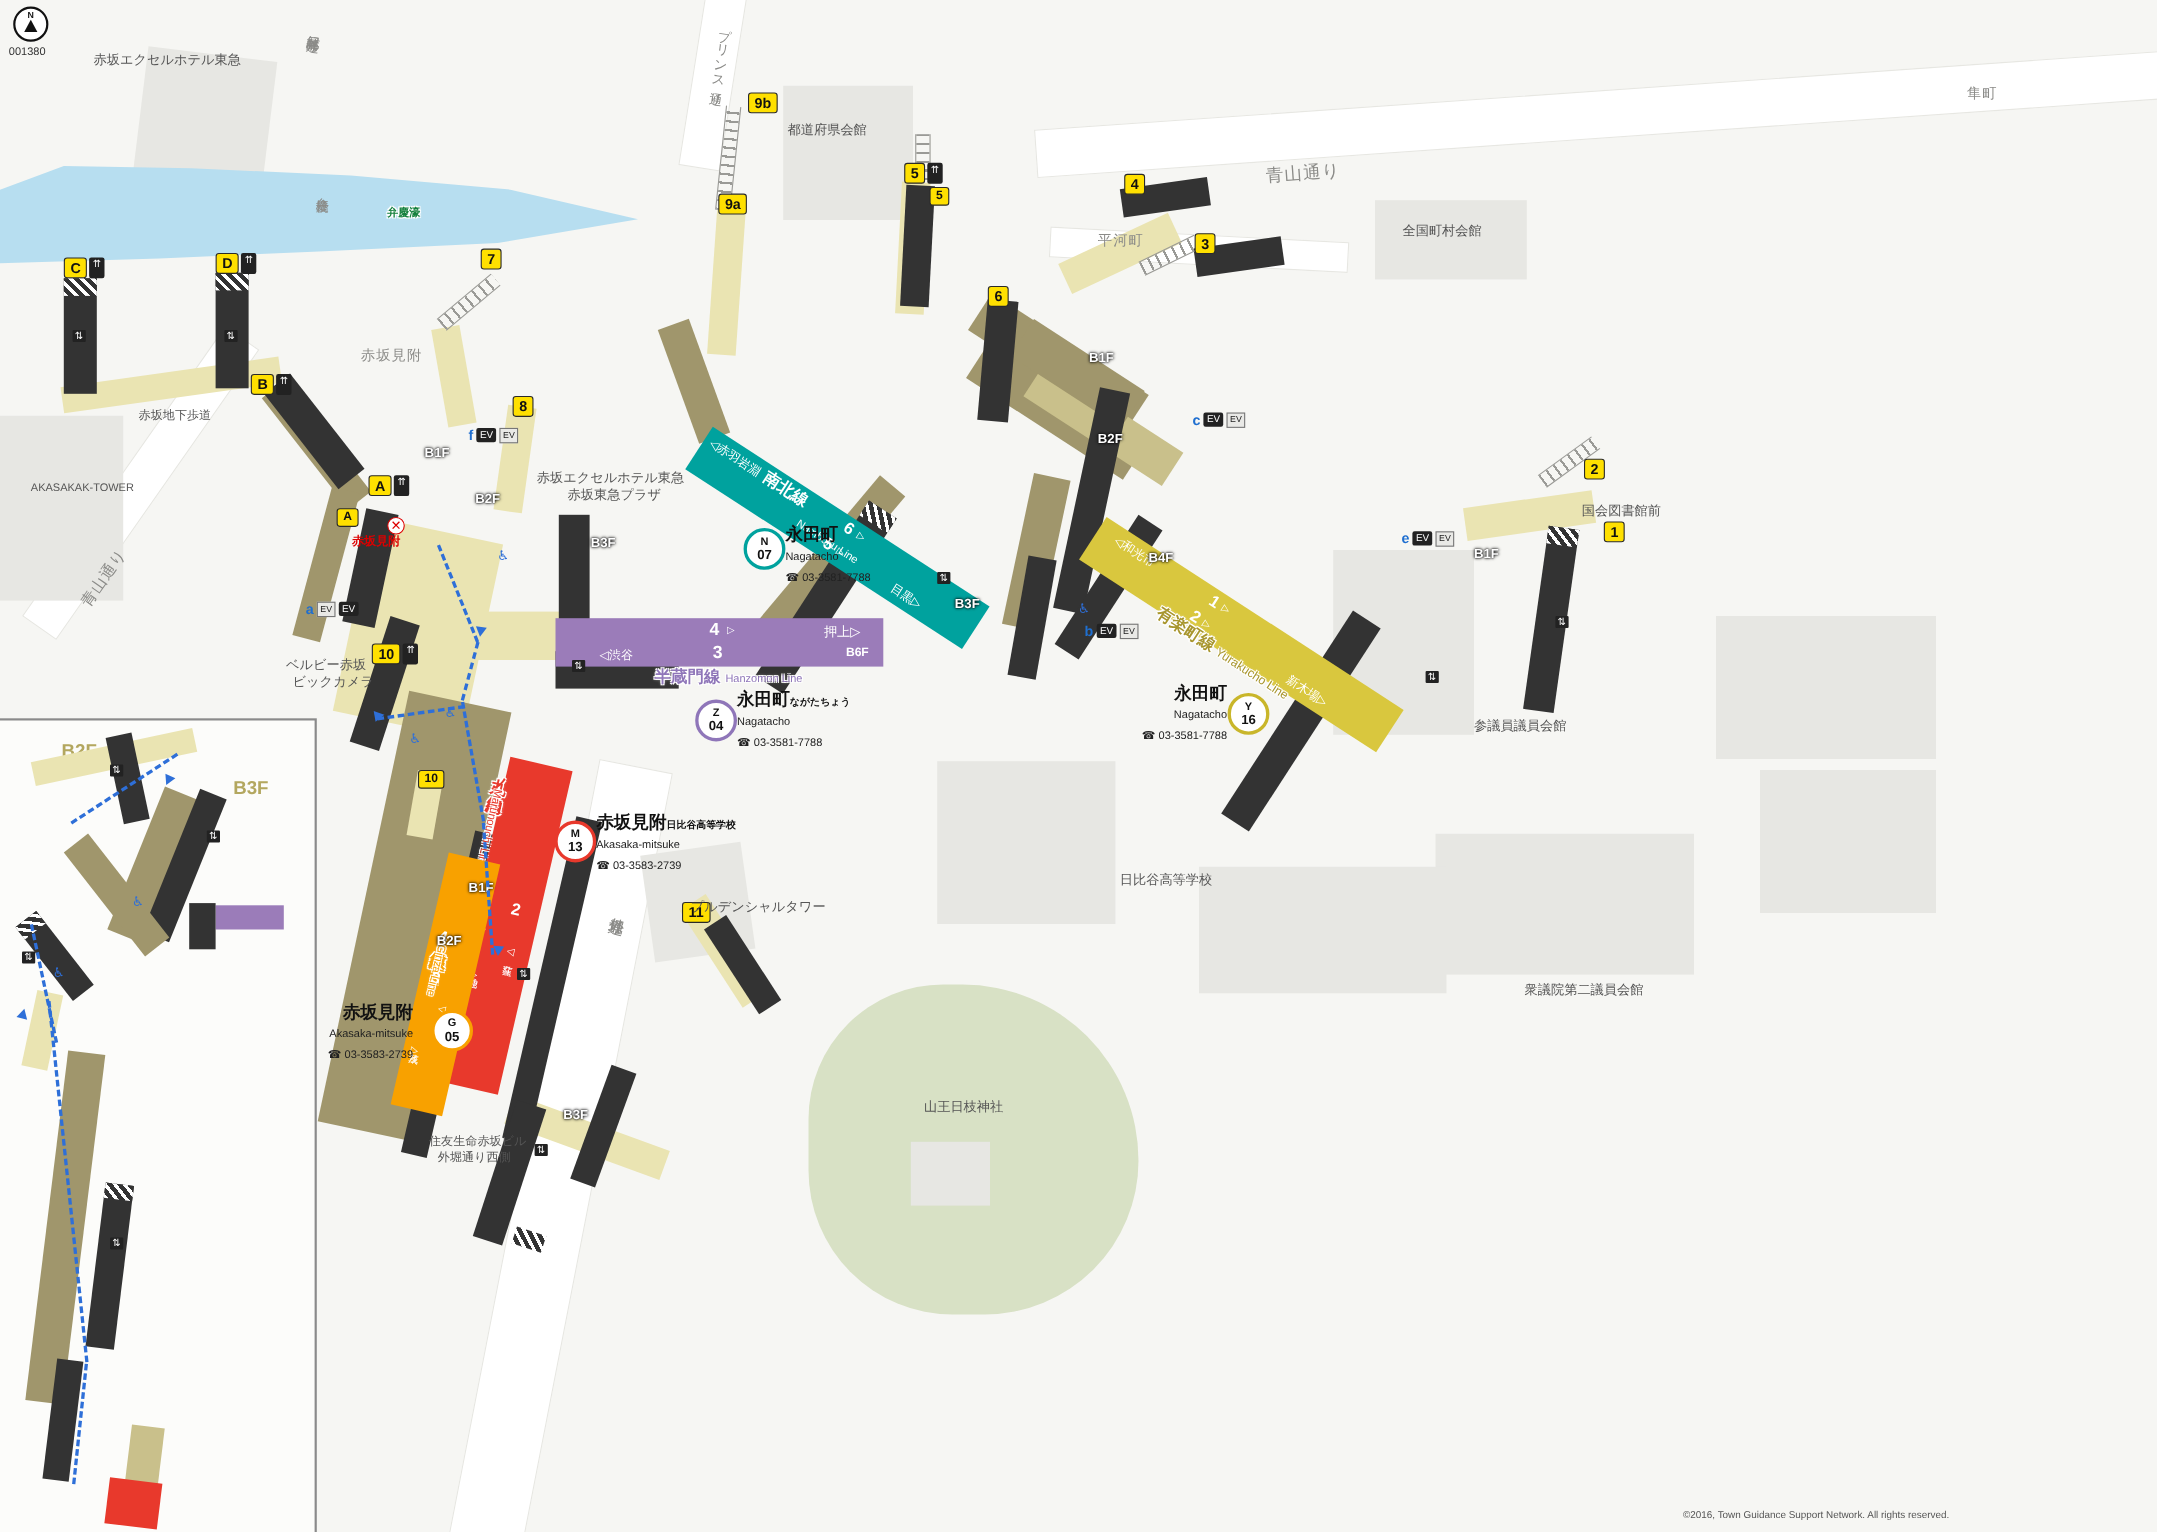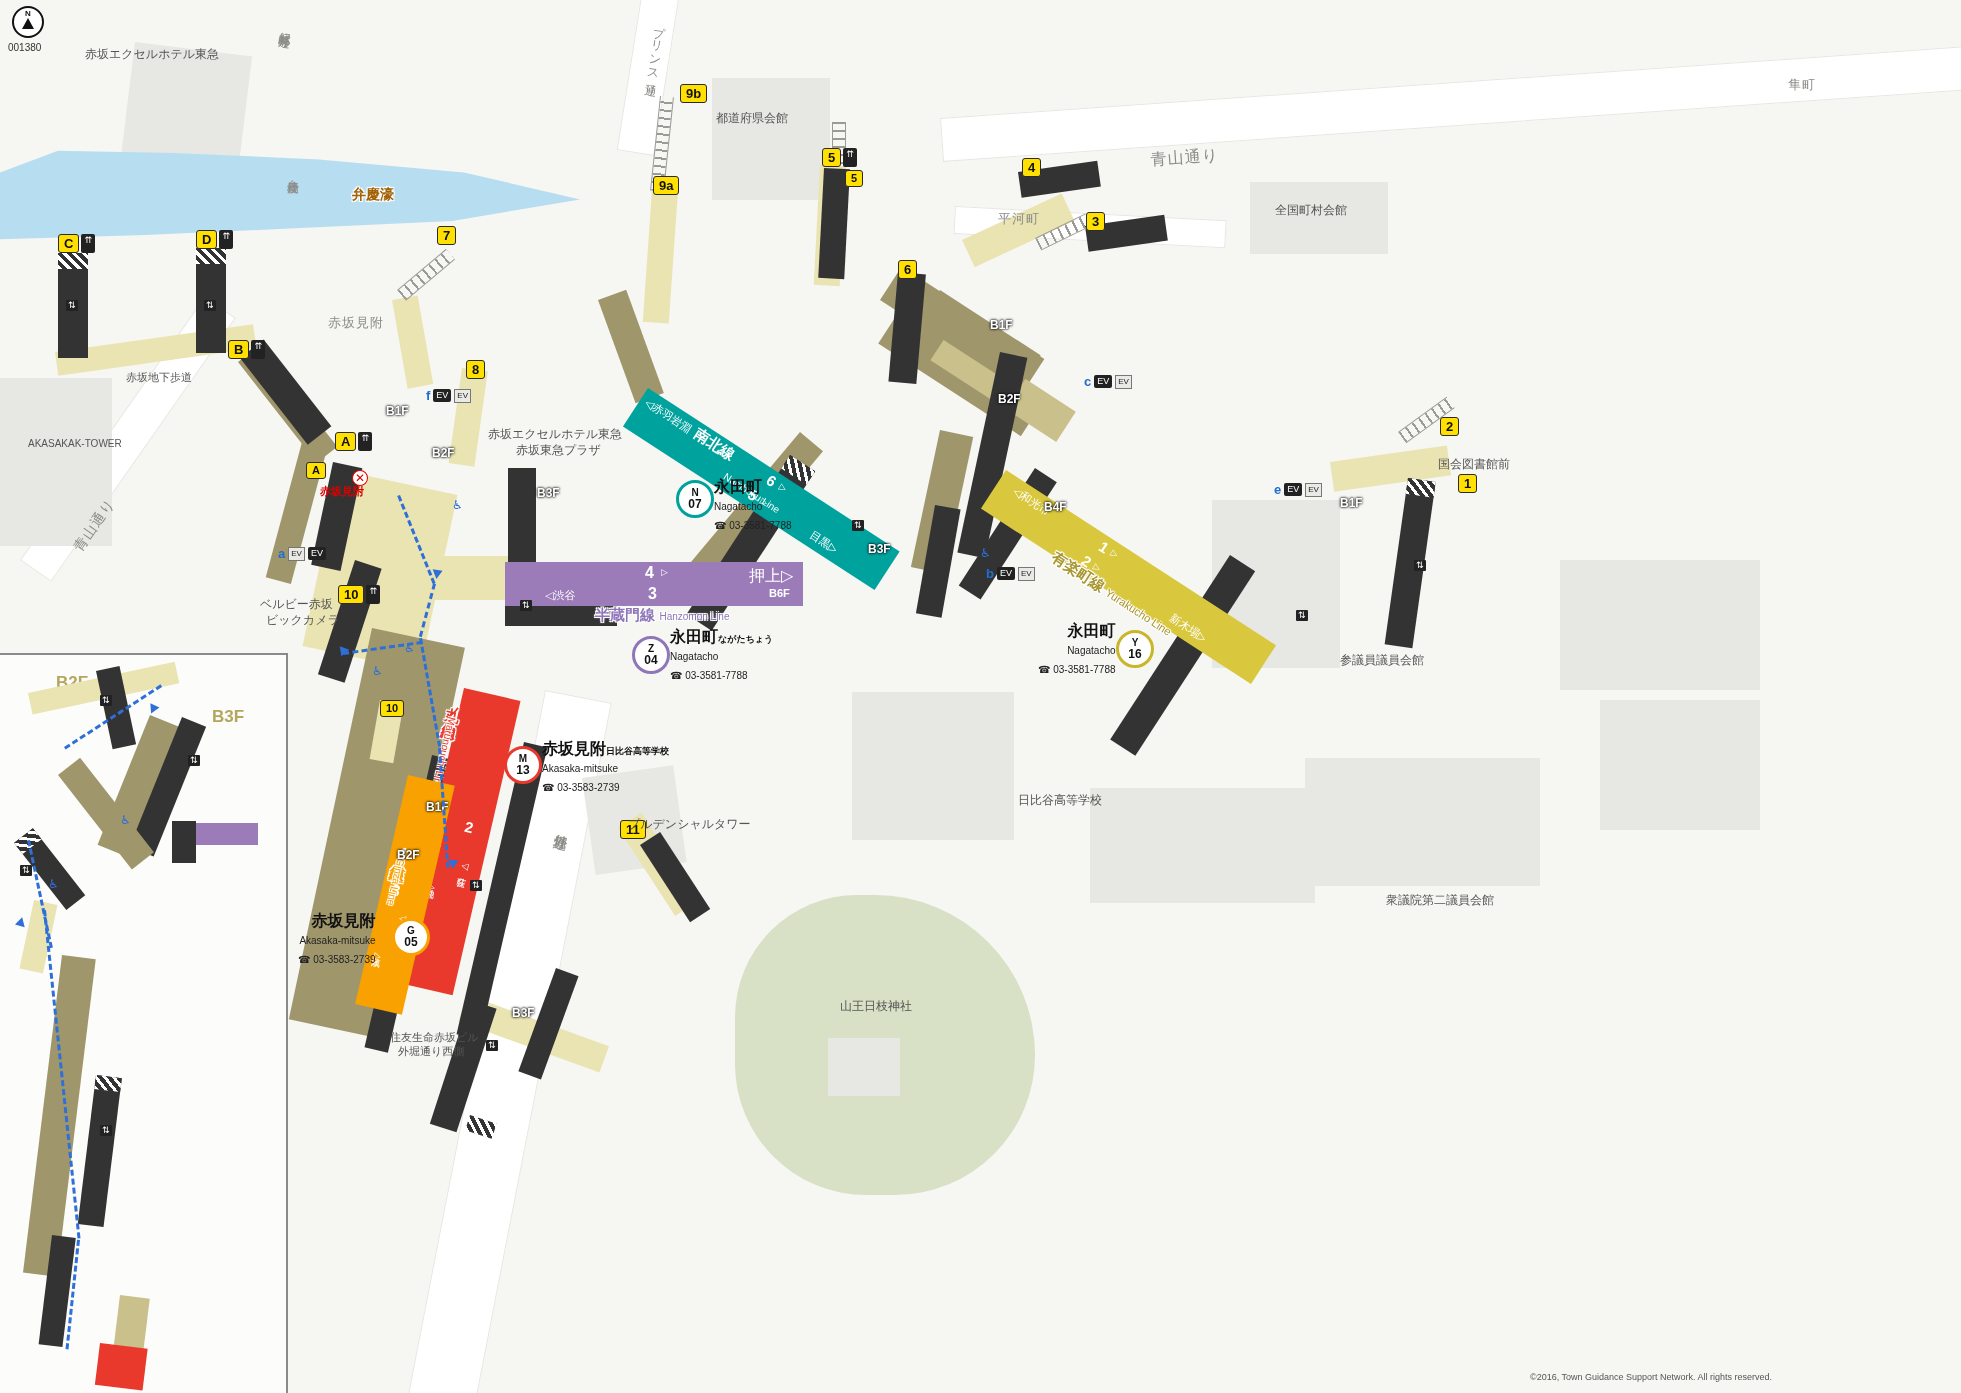--- a/index.html
+++ b/index.html
@@ -151,21 +151,21 @@
     <span class="w b" style="left:142px;top:24px;font-size:15px;">5</span>
     <span class="w" style="left:156px;top:27px;font-size:9px;">▷</span>
     <span class="w" style="left:216px;top:26px;font-size:11px;">目黒▷</span>
   </div>
 
   <div class="ribbon" style="left:505px;top:562px;width:298px;height:44px;background:#9B7CB9;">
     <span class="w b" style="left:140px;top:2px;font-size:16px;">4</span>
     <span class="w" style="left:156px;top:5px;font-size:9px;">▷</span>
     <span class="w b" style="left:143px;top:23px;font-size:16px;">3</span>
     <span class="w" style="left:40px;top:26px;font-size:11px;">◁渋谷</span>
-    <span class="w" style="left:244px;top:4px;font-size:16px;">押上▷</span>
+    <span class="w" style="left:244px;top:4px;font-size:12px;">押上▷</span>
     <span class="w b" style="left:264px;top:25px;font-size:11px;">B6F</span>
   </div>
   <div class="a halo" style="left:595px;top:606px;color:#8F76B9;white-space:nowrap;">
     <span class="b" style="font-size:15px;">半蔵門線</span>
     <span style="font-size:10px;">Hanzomon Line</span>
   </div>
 
   <div class="ribbon" style="left:1006px;top:470px;width:322px;height:46px;background:#D9C73E;transform:rotate(33deg);">
     <span class="w" style="left:18px;top:5px;font-size:11px;">◁和光市</span>
     <span class="w b" style="left:120px;top:3px;font-size:15px;">1</span>
@@ -350,21 +350,21 @@
     <div><span class="tel">☎ 03-3583-2739</span></div>
   </div>
   <div class="badge" style="left:392px;top:918px;border-color:#F8A100;">
     <span class="bl">G</span>
     <span class="bn">05</span>
   </div>
 
   <div class="a lbl" style="left:85px;top:46px;">赤坂エクセルホテル東急</div>
   <div class="a st-lbl vtxt o0" style="left:278px;top:22px;font-size:12px;transform:rotate(8deg);">紀尾井町通り</div>
   <div class="a st-lbl vtxt" style="left:284px;top:170px;font-size:12px;">弁慶橋</div>
-  <div class="a b halo" style="left:352px;top:186px;color:#a16207;font-size:14px;">弁慶濠</div>
+  <div class="a b halo" style="left:352px;top:186px;color:#15803d;font-size:10px;">弁慶濠</div>
   <div class="a st-lbl vtxt o0" style="left:652px;top:16px;font-size:12px;transform:rotate(8deg);">プリンス通り</div>
   <div class="a lbl" style="left:716px;top:110px;">都道府県会館</div>
   <div class="a st-lbl" style="left:1788px;top:76px;">隼町</div>
   <div class="a st-lbl o0" style="left:1150px;top:150px;font-size:16px;transform:rotate(-4deg);">青山通り</div>
   <div class="a lbl" style="left:1275px;top:202px;">全国町村会館</div>
   <div class="a st-lbl" style="left:998px;top:210px;">平河町</div>
   <div class="a st-lbl" style="left:328px;top:314px;">赤坂見附</div>
   <div class="a lbl" style="left:126px;top:370px;font-size:11px;">赤坂地下歩道</div>
   <div class="a lbl" style="left:28px;top:438px;font-size:10px;">AKASAKAK-TOWER</div>
   <div class="a st-lbl o0" style="left:70px;top:545px;font-size:14px;transform:rotate(-55deg);">青山通り</div>

